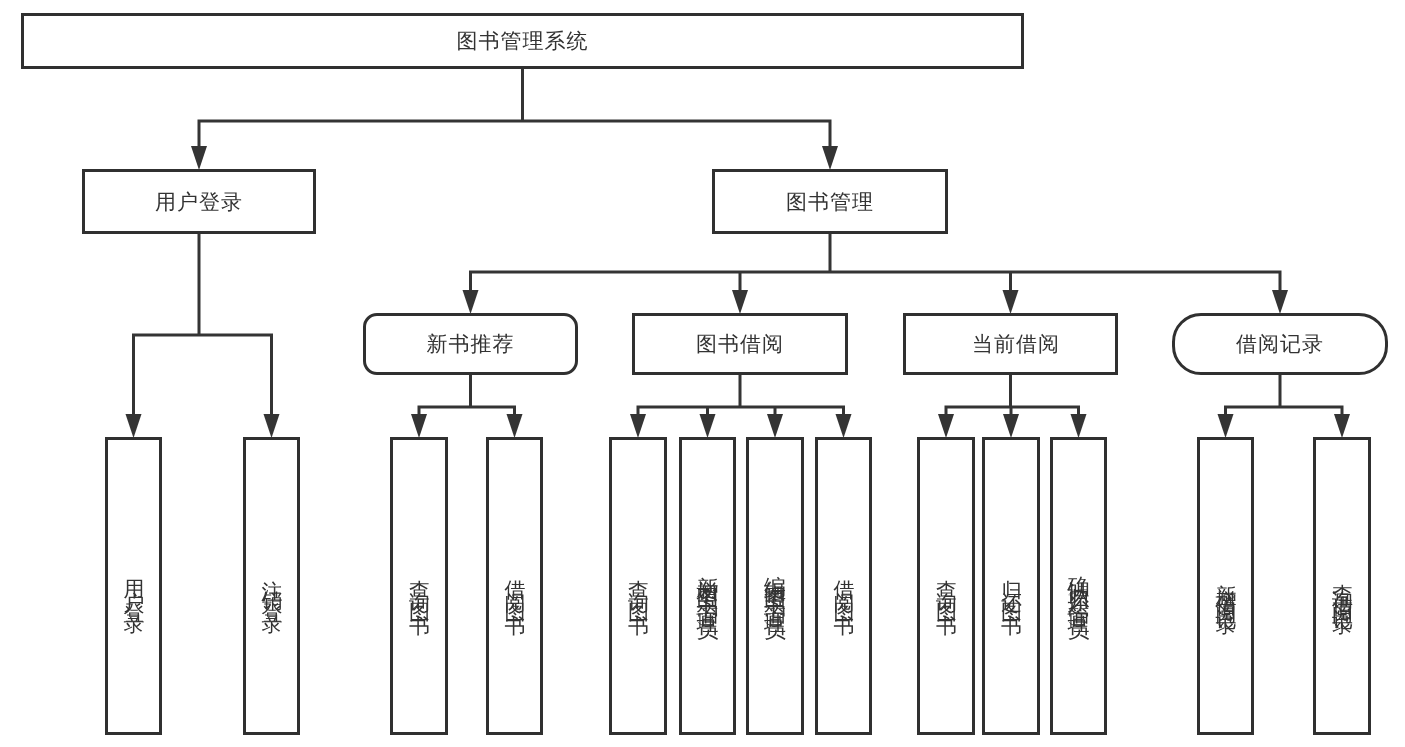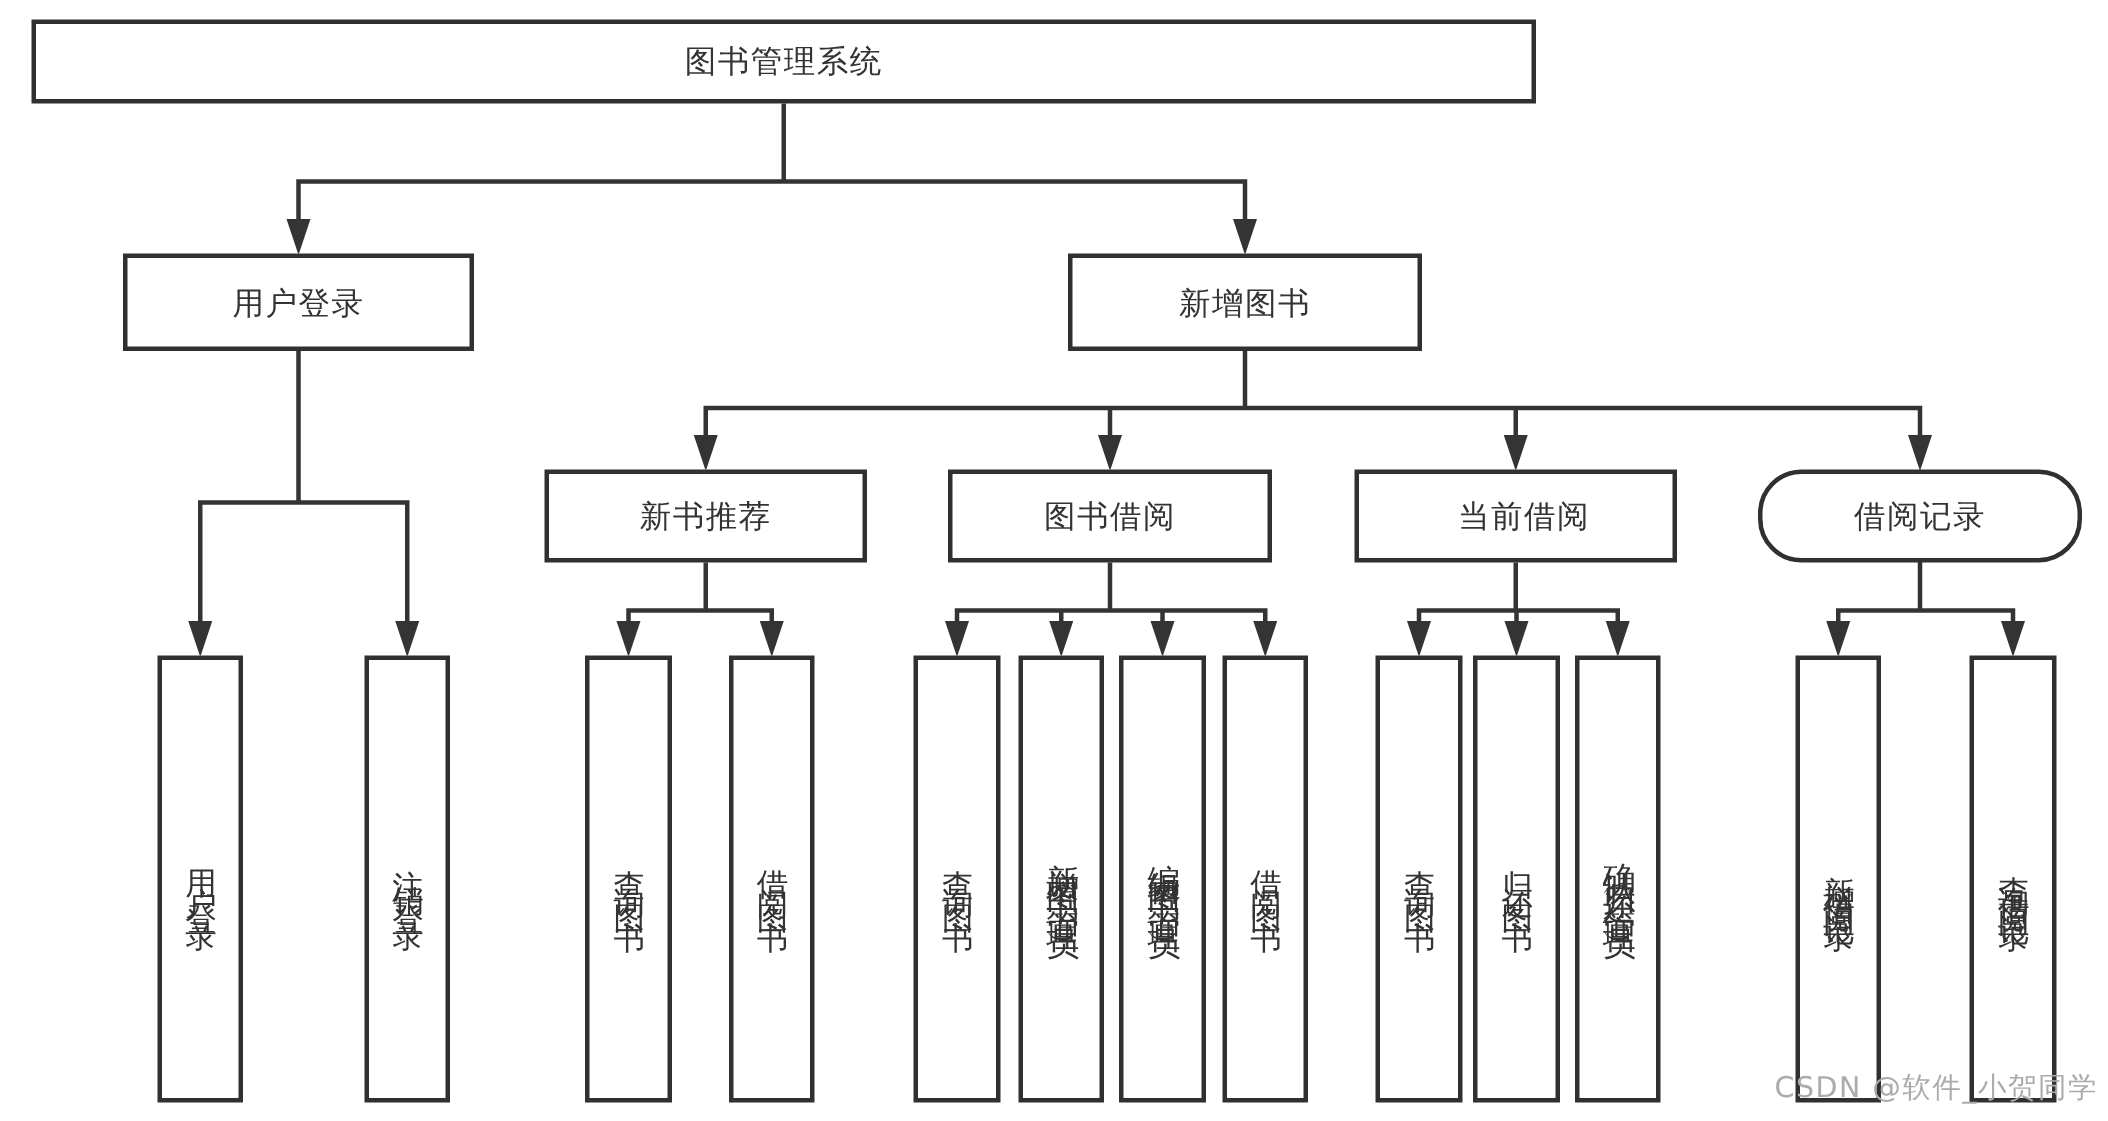--- a/index.html
+++ b/index.html
@@ -81,25 +81,24 @@
         <polygon points="938,414 954,414 946,438" fill="#343434" stroke="none"></polygon>
         <polygon points="1003,414 1019,414 1011,438" fill="#343434" stroke="none"></polygon>
         <polygon points="1070.5,414 1086.5,414 1078.5,438" fill="#343434" stroke="none"></polygon>
       </g>
       <g fill="none" stroke="#343434" stroke-width="3">
         <path d="M1280 374 V407 M1224 407 H1343.5 M1225.5 407 V419 M1342 407 V419"></path>
         <polygon points="1217.5,414 1233.5,414 1225.5,438" fill="#343434" stroke="none"></polygon>
         <polygon points="1334,414 1350,414 1342,438" fill="#343434" stroke="none"></polygon>
       </g>
     </svg>
-  <div class="watermark">CSDN @软件_小贺同学</div>
 <div class="node h" style="left: 21px; top: 13px; width: 1003px; height: 56px;">图书管理系统</div>
     <div class="node h" style="left: 82px; top: 169px; width: 234px; height: 65px;">用户登录</div>
-    <div class="node h" style="left: 712px; top: 169px; width: 236px; height: 65px;">新增图书</div>
-    <div class="node h" style="left: 363px; top: 313px; width: 215px; height: 62px;">新书推荐</div>
+    <div class="node h" style="left: 712px; top: 169px; width: 236px; height: 65px;">图书管理</div>
+    <div class="node h" style="left: 363px; top: 313px; width: 215px; height: 62px; border-radius: 14px;">新书推荐</div>
     <div class="node h" style="left: 632px; top: 313px; width: 216px; height: 62px;">图书借阅</div>
     <div class="node h" style="left: 903px; top: 313px; width: 215px; height: 62px; padding-left: 11px;">当前借阅</div>
     <div class="node h" style="left: 1172px; top: 313px; width: 216px; height: 62px; border-radius: 29px;">借阅记录</div>
     <div class="node v short" style="left: 105px; top: 437px; width: 57px; height: 298px;">用户登录</div>
     <div class="node v short" style="left: 243px; top: 437px; width: 57px; height: 298px;">注销登录</div>
     <div class="node v short" style="left: 390px; top: 437px; width: 58px; height: 298px;">查询图书</div>
     <div class="node v short" style="left: 486px; top: 437px; width: 57px; height: 298px;">借阅图书</div>
     <div class="node v short" style="left: 609px; top: 437px; width: 58px; height: 298px;">查询图书</div>
     <div class="node v long" style="left: 679px; top: 437px; width: 57px; height: 298px;">新增图书（管理员）</div>
     <div class="node v long" style="left: 746px; top: 437px; width: 58px; height: 298px;">编辑图书（管理员）</div>

